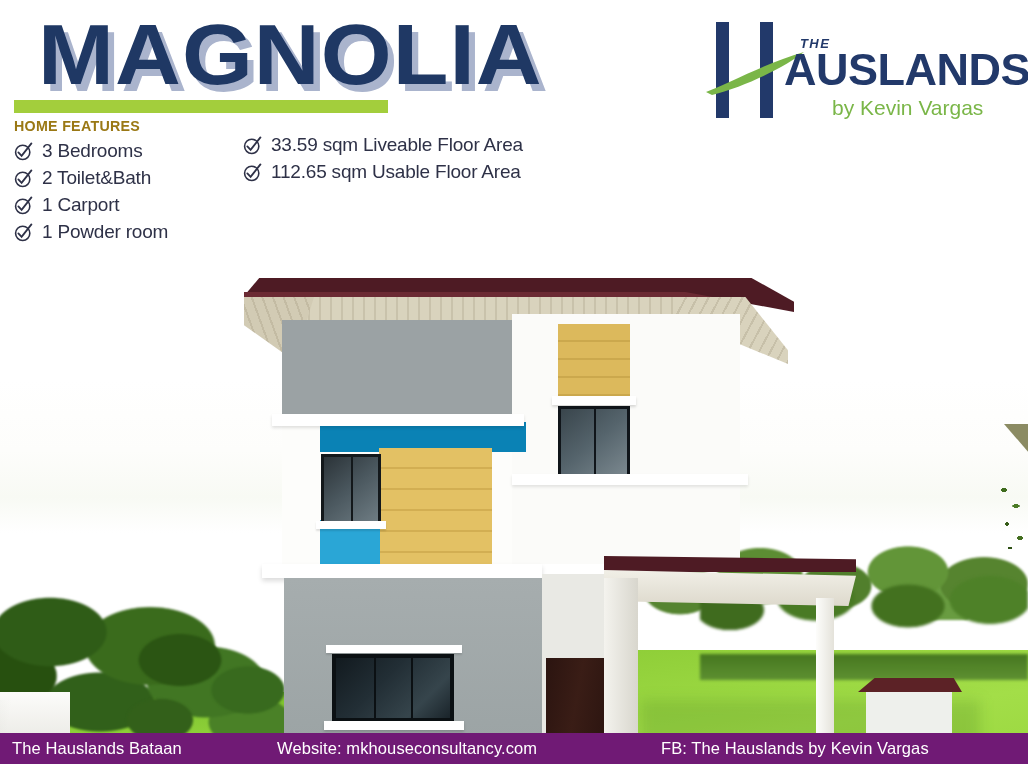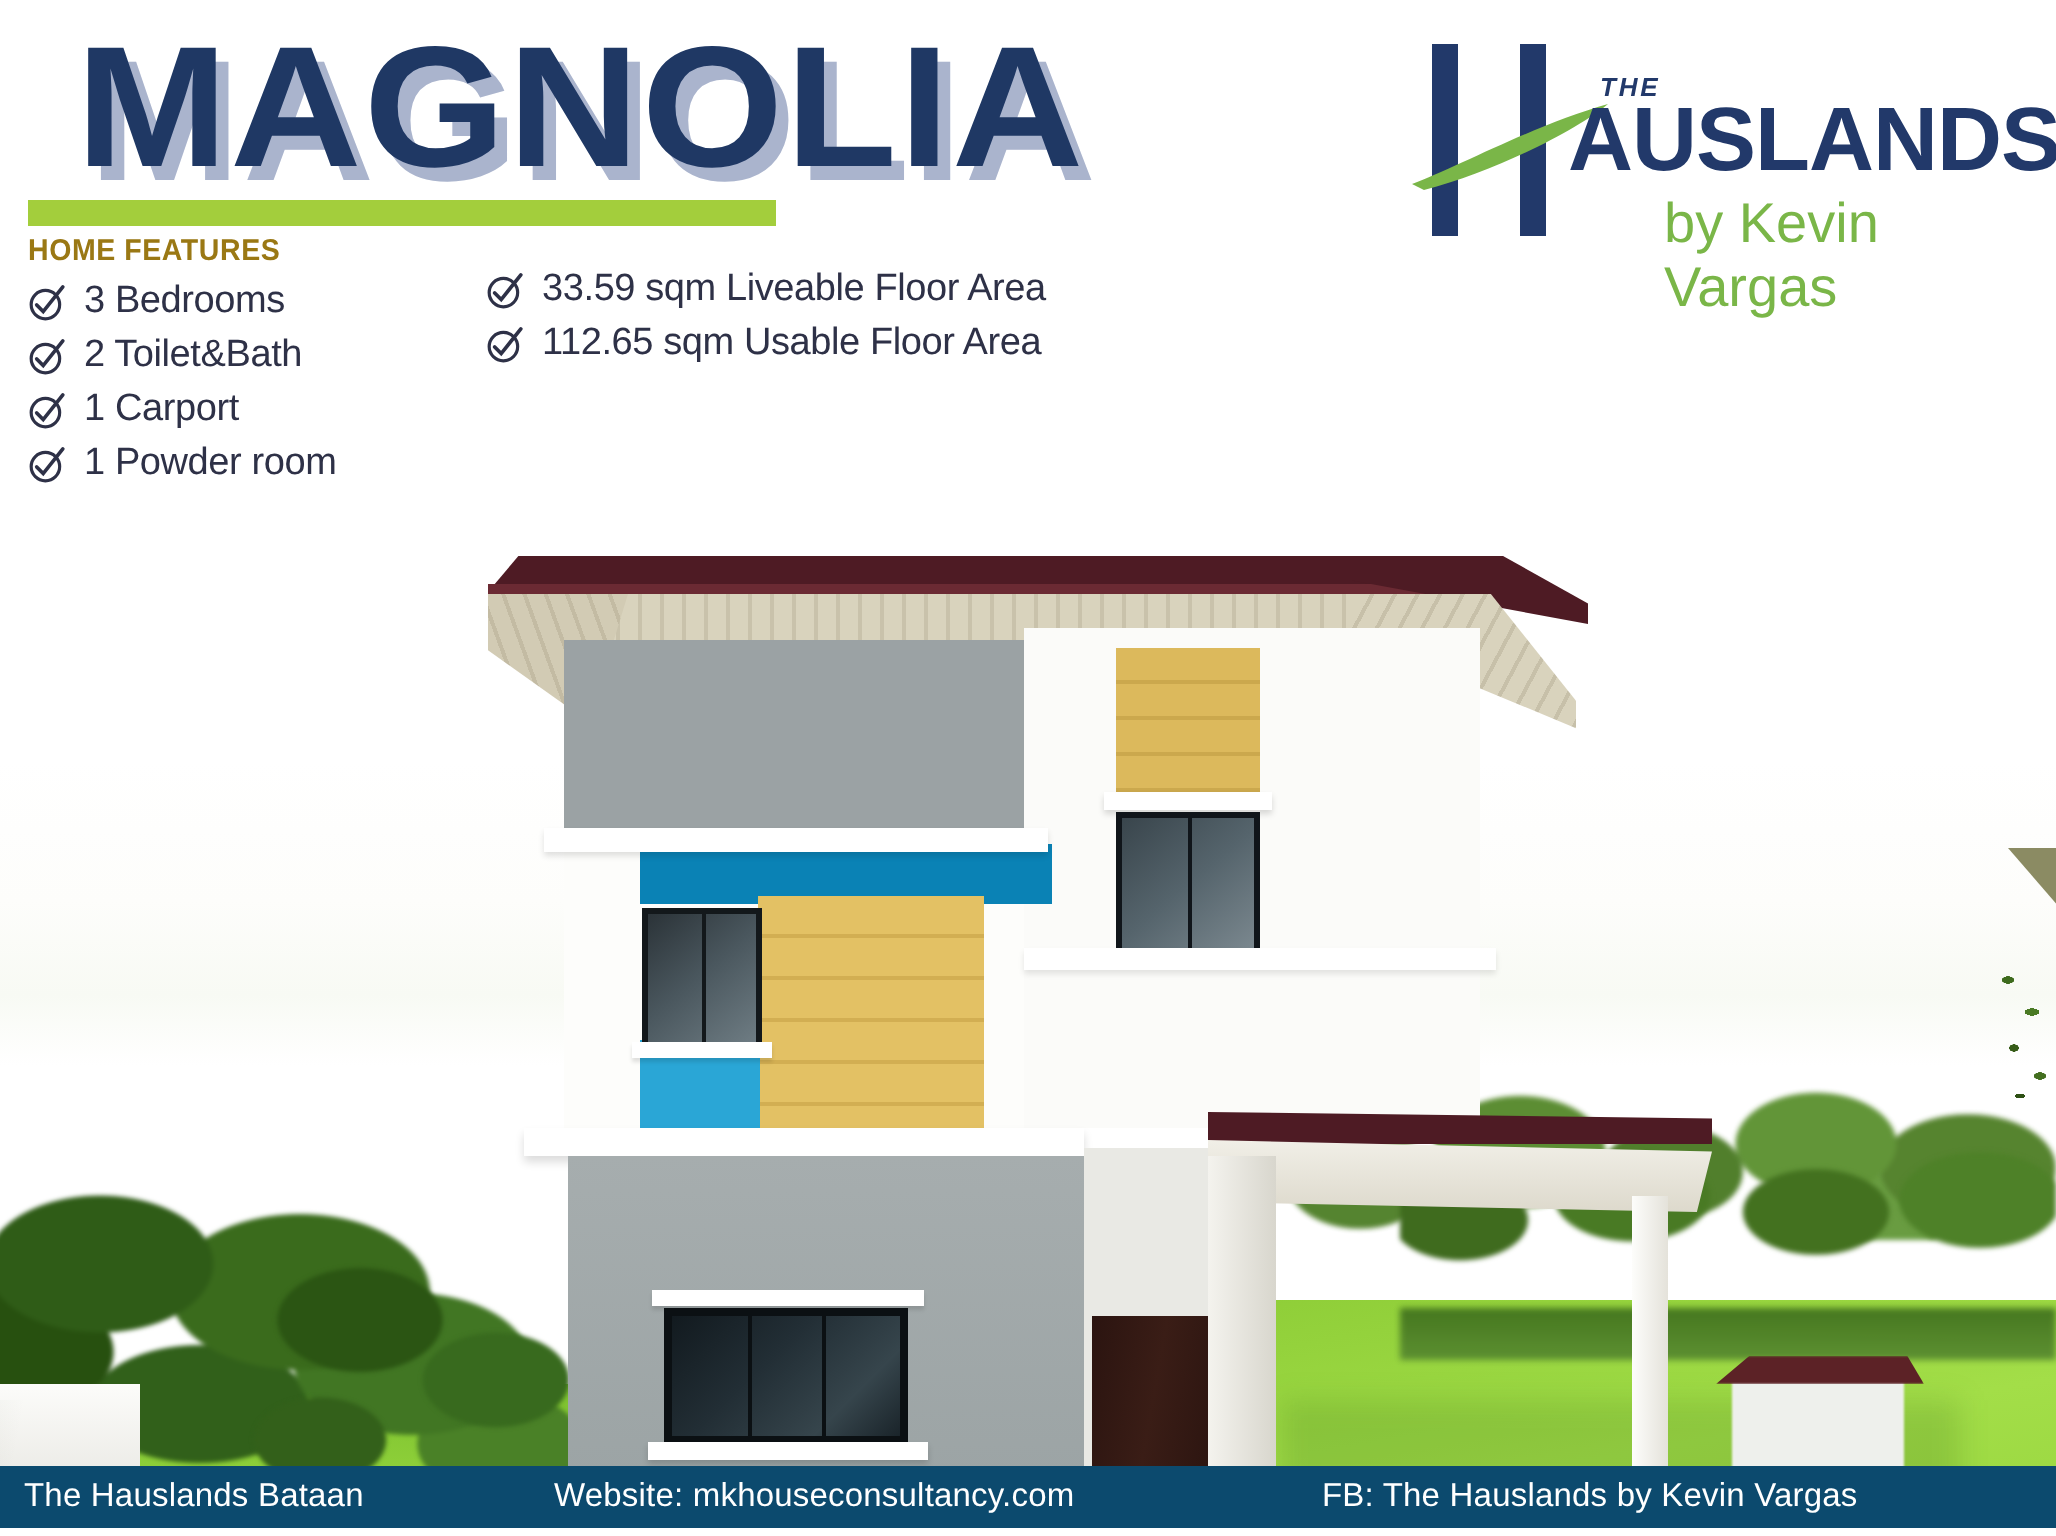--- a/index.html
+++ b/index.html
@@ -173,31 +173,31 @@
 
   
   .logo{position:absolute;left:700px;top:14px;width:320px;height:112px;}
   .h-bar1{position:absolute;left:16px;top:8px;width:13px;height:96px;background:#22396a;}
   .h-bar2{position:absolute;left:60px;top:8px;width:13px;height:96px;background:#22396a;}
   .swoosh{position:absolute;left:2px;top:36px;width:106px;height:46px;}
   .logo-the{position:absolute;left:100px;top:22px;font-size:13px;font-weight:bold;
     letter-spacing:1.4px;color:#22396a;font-style:italic;}
   .logo-main{position:absolute;left:84px;top:32px;font-size:45px;line-height:48px;font-weight:bold;
     letter-spacing:-.5px;color:#22396a;}
-  .logo-sub{position:absolute;left:132px;top:82px;font-size:28px;color:#7ab648;font-weight:normal;}
+  .logo-sub{position:absolute;left:132px;top:82px;font-size:21px;color:#7ab648;font-weight:normal;}
 
   
   .feat-col-a{position:absolute;left:14px;top:140px;}
   .feat-col-b{position:absolute;left:243px;top:134px;}
   .frow{display:flex;align-items:center;gap:9px;margin-bottom:5px;}
   .frow .lbl{font-size:19px;font-weight:normal;color:#2e3147;letter-spacing:-.2px;white-space:nowrap;}
   .ck{width:19px;height:19px;flex:0 0 19px;display:block;}
 
   
-  .footer{position:absolute;left:0;bottom:0;width:1028px;height:31px;background:#0c4a6e;
+  .footer{position:absolute;left:0;bottom:0;width:1028px;height:31px;background:#701a75;
     display:flex;align-items:center;}
   .footer span{color:#ffffff;font-size:16.5px;letter-spacing:.1px;white-space:nowrap;}
   .f1{position:absolute;left:12px;}
   .f2{position:absolute;left:277px;}
   .f3{position:absolute;left:661px;}
 </style>
 </head>
 <body>
 
 <div class="page">

